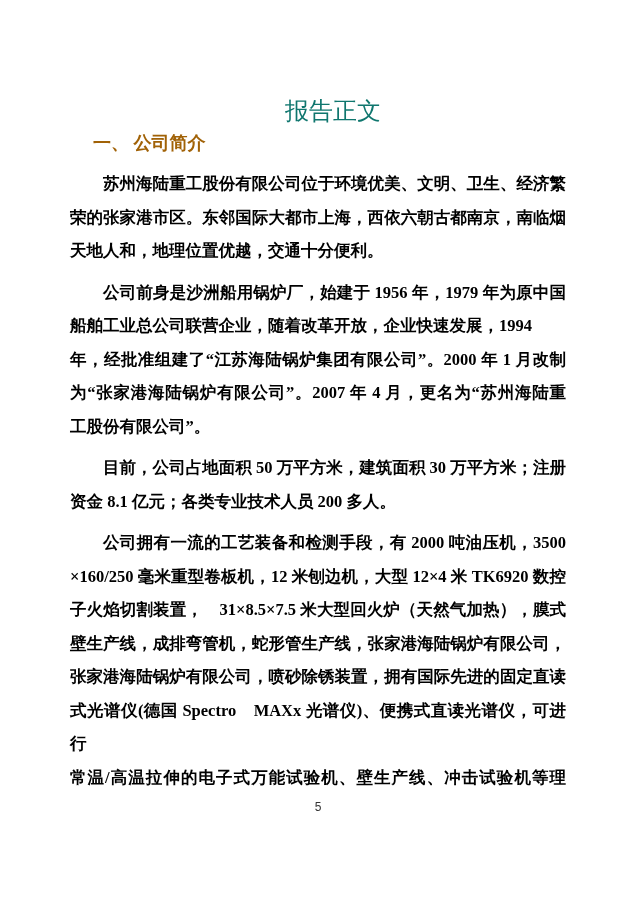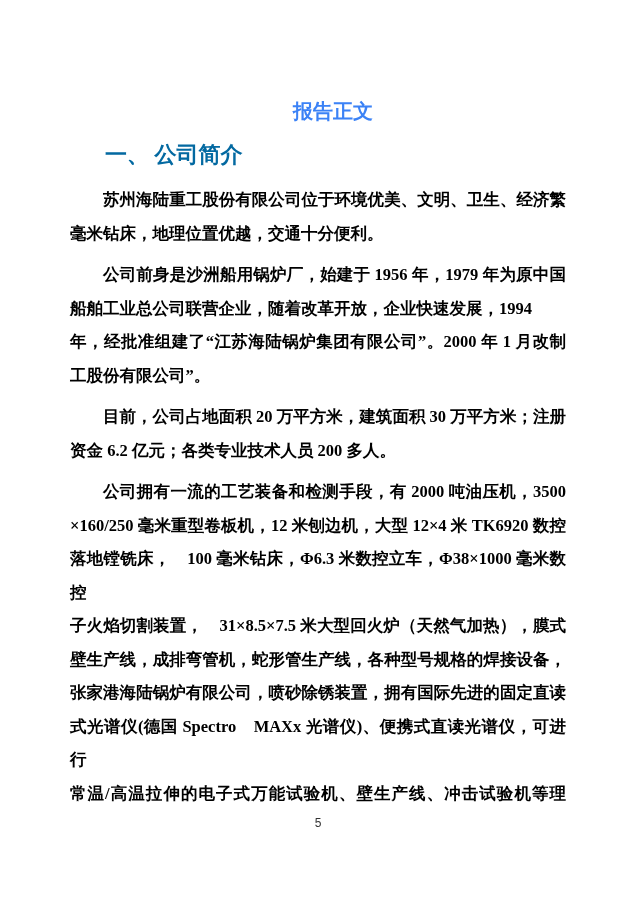--- a/index.html
+++ b/index.html
@@ -11,39 +11,39 @@
     position: relative;
     width: 636px;
     height: 900px;
     background: #ffffff;
     overflow: hidden;
     font-family: "Liberation Serif", serif;
     color: #000000;
   }
   .report-title {
     margin: 95px 0 0 0;
-    font-size: 20px;
+    font-size: 24px;
     line-height: 32px;
-    font-weight: bold;
+    font-weight: normal;
     text-align: center;
     text-indent: 30px; 
     letter-spacing: 0px;
-    color: #3b82f6;
+    color: #0f766e;
   }
   .content {
     margin: 0 62px;
     width: 512px;
   }
   .section-heading {
-    margin: 12px;
+    margin: 0;
     padding-left: 31px;
-    font-size: 22px;
+    font-size: 18px;
     line-height: 32px;
     font-weight: bold;
-    color: #0369a1;
+    color: #a16207;
   }
   .doc-body {
     margin-top: 1px;
     font-size: 16.5px;
   }
   .para {
     margin: 8px;
     padding: 0;
     font-weight: bold;
   }
@@ -73,38 +73,39 @@
 
 <div class="page">
   <h1 class="report-title">报告正文</h1>
 
   <div class="content">
     <h2 class="section-heading">一、 公司简介</h2>
 
     <div class="doc-body">
         <div class="para">
           <div class="line just ind">苏州海陆重工股份有限公司位于环境优美、文明、卫生、经济繁</div>
-          <div class="line">毫米钻床，地理位置优越，交通十分便利。</div>
+          <div class="line just">荣的张家港市区。东邻国际大都市上海，西依六朝古都南京，南临烟</div>
+          <div class="line">天地人和，地理位置优越，交通十分便利。</div>
         </div>
         <div class="para">
           <div class="line just ind">公司前身是沙洲船用锅炉厂，始建于 1956 年，1979 年为原中国</div>
           <div class="line">船舶工业总公司联营企业，随着改革开放，企业快速发展，1994</div>
           <div class="line just">年，经批准组建了“江苏海陆锅炉集团有限公司”。2000 年 1 月改制</div>
+          <div class="line just">为“张家港海陆锅炉有限公司”。2007 年 4 月，更名为“苏州海陆重</div>
           <div class="line">工股份有限公司”。</div>
         </div>
         <div class="para">
-          <div class="line just ind">目前，公司占地面积 20 万平方米，建筑面积 30 万平方米；注册</div>
-          <div class="line">资金 6.2 亿元；各类专业技术人员 200 多人。</div>
+          <div class="line just ind">目前，公司占地面积 50 万平方米，建筑面积 30 万平方米；注册</div>
+          <div class="line">资金 8.1 亿元；各类专业技术人员 200 多人。</div>
         </div>
         <div class="para">
           <div class="line just ind">公司拥有一流的工艺装备和检测手段，有 2000 吨油压机，3500</div>
           <div class="line just">×160/250 毫米重型卷板机，12 米刨边机，大型 12×4 米 TK6920 数控</div>
-          <div class="line just">落地镗铣床，　100 毫米钻床，Φ6.3 米数控立车，Φ38×1000 毫米数控</div>
           <div class="line just">子火焰切割装置，　31×8.5×7.5 米大型回火炉（天然气加热），膜式</div>
-          <div class="line just">壁生产线，成排弯管机，蛇形管生产线，各种型号规格的焊接设备，</div>
+          <div class="line just">壁生产线，成排弯管机，蛇形管生产线，张家港海陆锅炉有限公司，</div>
           <div class="line just">张家港海陆锅炉有限公司，喷砂除锈装置，拥有国际先进的固定直读</div>
           <div class="line just">式光谱仪(德国 Spectro　MAXx 光谱仪)、便携式直读光谱仪，可进行</div>
           <div class="line just">常温/高温拉伸的电子式万能试验机、壁生产线、冲击试验机等理</div>
         </div>
       </div>
 
     <div class="page-number">5</div>
   </div>
 </div>
 

